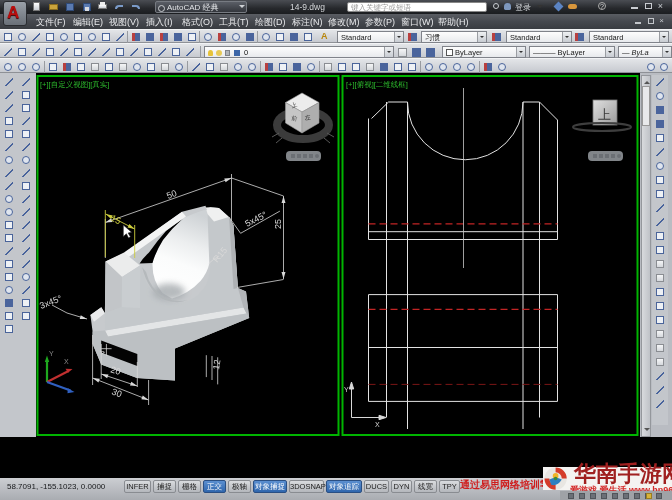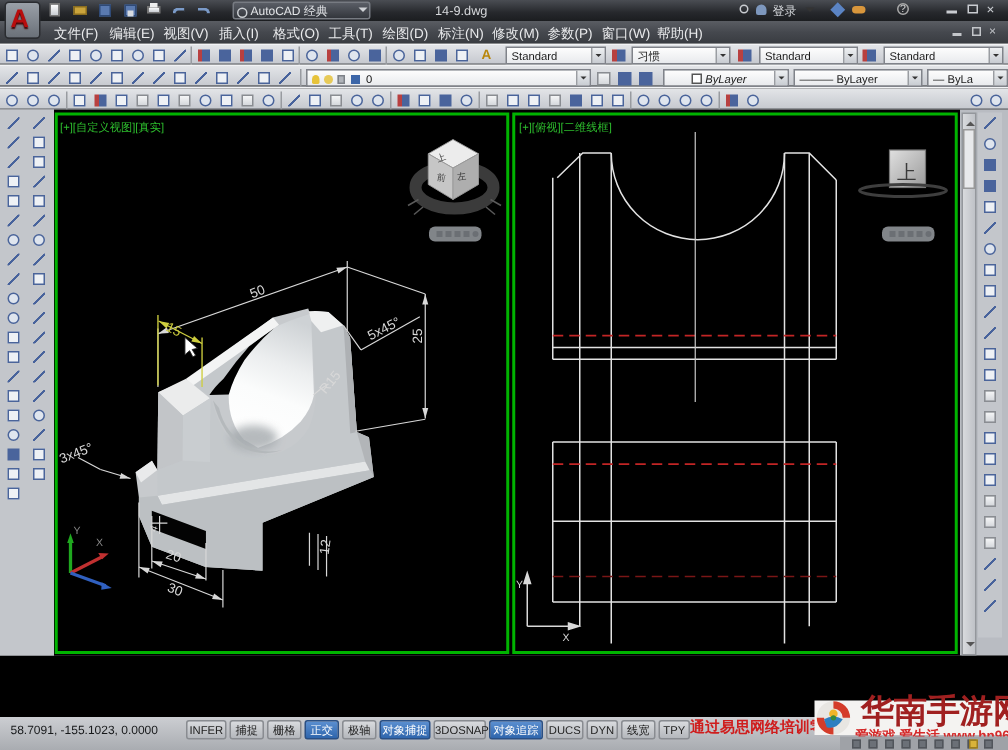--- a/index.html
+++ b/index.html
@@ -92,20 +92,21 @@
       </span>
       <span class="qi">
         <span class="px" style="left:0;top:3px;width:8px;height:4px;border-radius:4px 0 0 0;border-top:2px solid #7a9ac8;border-left:2px solid #7a9ac8;"></span>
       </span>
       <span class="qi">
         <span class="px" style="left:1px;top:3px;width:8px;height:4px;border-radius:0 4px 0 0;border-top:2px solid #7a9ac8;border-right:2px solid #7a9ac8;"></span>
       </span>
     </div>
   <div id="wscombo" class="abs">AutoCAD 经典<span class="dd"></span></div>
   <div id="doctitle" class="abs">14-9.dwg</div>
+  <div id="searchbox" class="abs">键入关键字或短语</div>
   <div class="abs titleico" style="left:493px;">
       <span class="px" style="left:0;top:1px;width:6px;height:6px;border:1.5px solid #c9ccd1;border-radius:50%;"></span>
       <span class="px" style="left:11px;top:1px;width:7px;height:7px;background:#7d97bd;border-radius:50% 50% 20% 20%;"></span>
       <span class="px" style="left:22px;top:0;color:#d6d9dd;">登录</span>
       <span class="px tri-r" style="left:44px;top:3px;transform:rotate(90deg);"></span>
     </div>
   <div class="abs titleico" style="left:555px;">
       <span class="px" style="left:0;top:1px;width:7px;height:7px;background:#5b84c4;transform:rotate(45deg);"></span>
       <span class="px" style="left:13px;top:2px;width:9px;height:5px;background:#d8963c;border-radius:3px;"></span>
     </div>
@@ -265,23 +266,23 @@
         <span class="px" style="left:3px;top:3px;width:5px;height:6px;background:#e7c33a;border-radius:50% 50% 20% 20%;"></span>
         <span class="px" style="left:11px;top:3px;width:6px;height:6px;background:#e7ca58;border-radius:50%;"></span>
         <span class="px" style="left:20px;top:3px;width:5px;height:6px;background:#b0b4ba;border:1px solid #7e8288;"></span>
         <span class="px" style="left:29px;top:3px;width:6px;height:6px;background:#3c66a8;"></span>
         <span class="px" style="left:39px;top:0;color:#111;">0</span>
         <span class="dd"></span>
       </div>
       <span class="px mG" style="left:398px;top:4px;width:9px;height:9px;"></span>
       <span class="px mD" style="left:412px;top:4px;width:9px;height:9px;"></span>
       <span class="px mD" style="left:426px;top:4px;width:9px;height:9px;"></span>
-      <div class="combo" style="left:442px;top:2px;width:84px;height:12px;line-height:11px;padding-left:18px;font-style:italic;"><span style="display:inline-block;width:7px;height:7px;background:#fff;border:1px solid #555;vertical-align:-1px;"></span> ByLayer<span class="dd"></span></div>
+      <div class="combo" style="left:442px;top:2px;width:84px;height:12px;line-height:11px;padding-left:3px;"><span style="display:inline-block;width:7px;height:7px;background:#fff;border:1px solid #555;vertical-align:-1px;"></span> ByLayer<span class="dd"></span></div>
       <div class="combo" style="left:529px;top:2px;width:86px;height:12px;line-height:11px;padding-left:3px;">——— ByLayer<span class="dd"></span></div>
-      <div class="combo" style="left:618px;top:2px;width:54px;height:12px;line-height:11px;padding-left:3px;">— ByLa<span class="dd"></span></div>
+      <div class="combo" style="left:618px;top:2px;width:54px;height:12px;line-height:11px;padding-left:3px;font-style:italic;">— ByLa<span class="dd"></span></div>
     </div>
   <div id="tb3" class="abs tbrow">
       <span class="ic">
         <span class="px mC" style="left:4px;top:4px;width:8px;height:8px;"></span>
       </span>
       <span class="ic">
         <span class="px mC" style="left:18px;top:4px;width:8px;height:8px;"></span>
       </span>
       <span class="ic">
         <span class="px mC" style="left:32px;top:4px;width:8px;height:8px;"></span>

